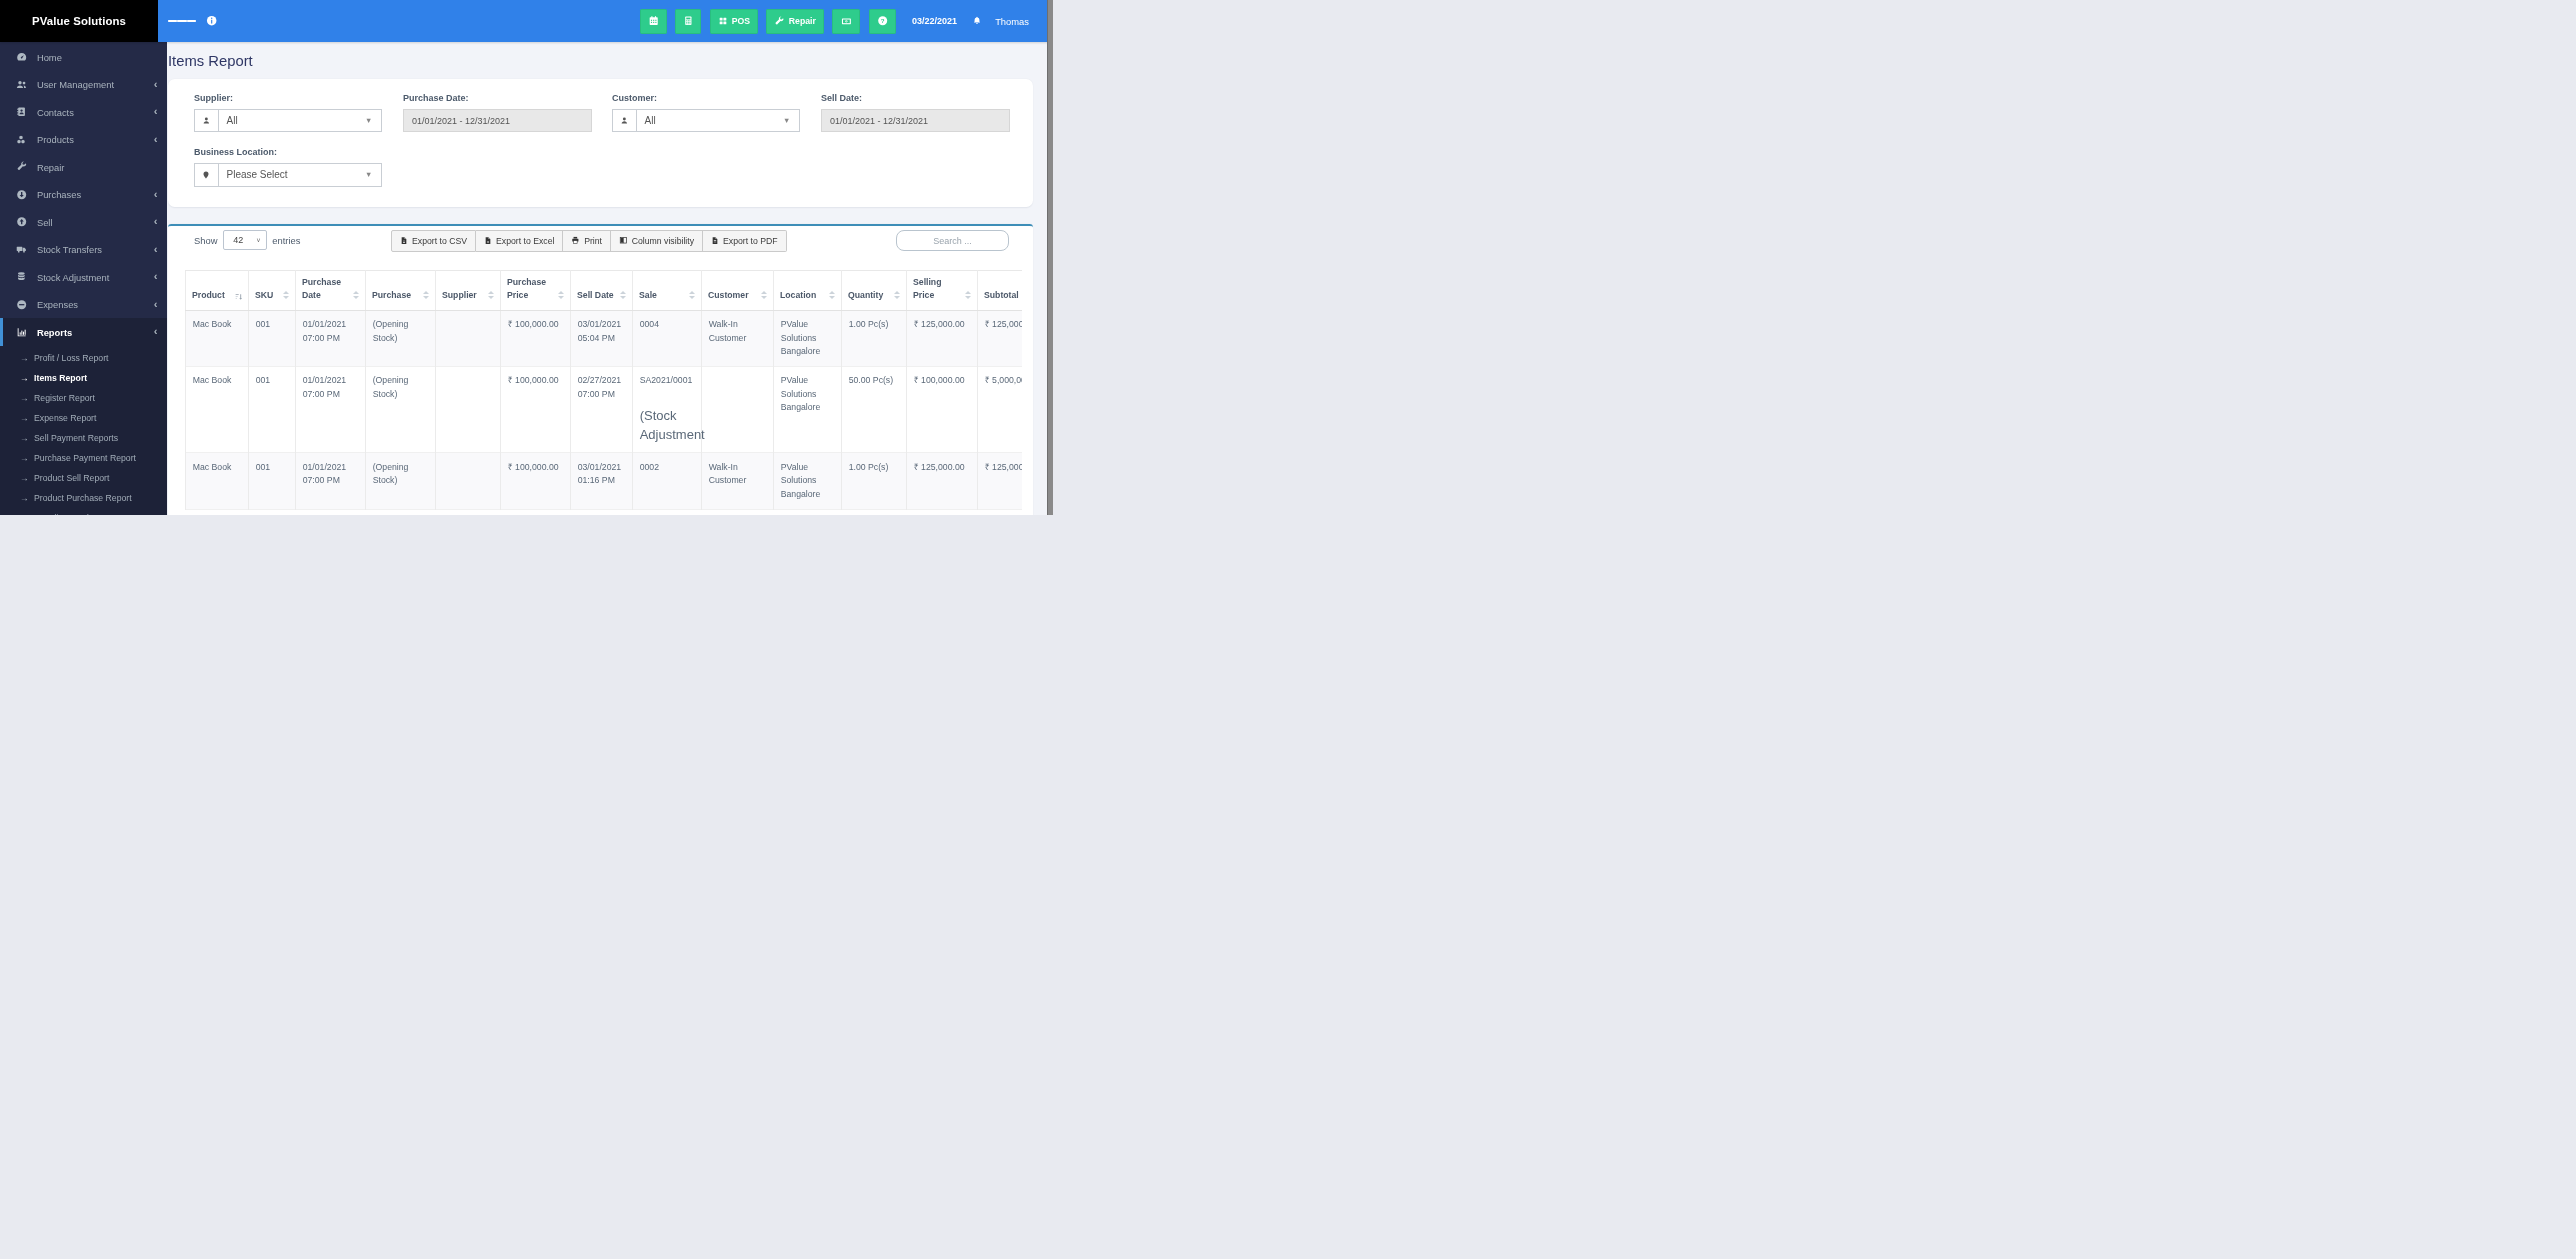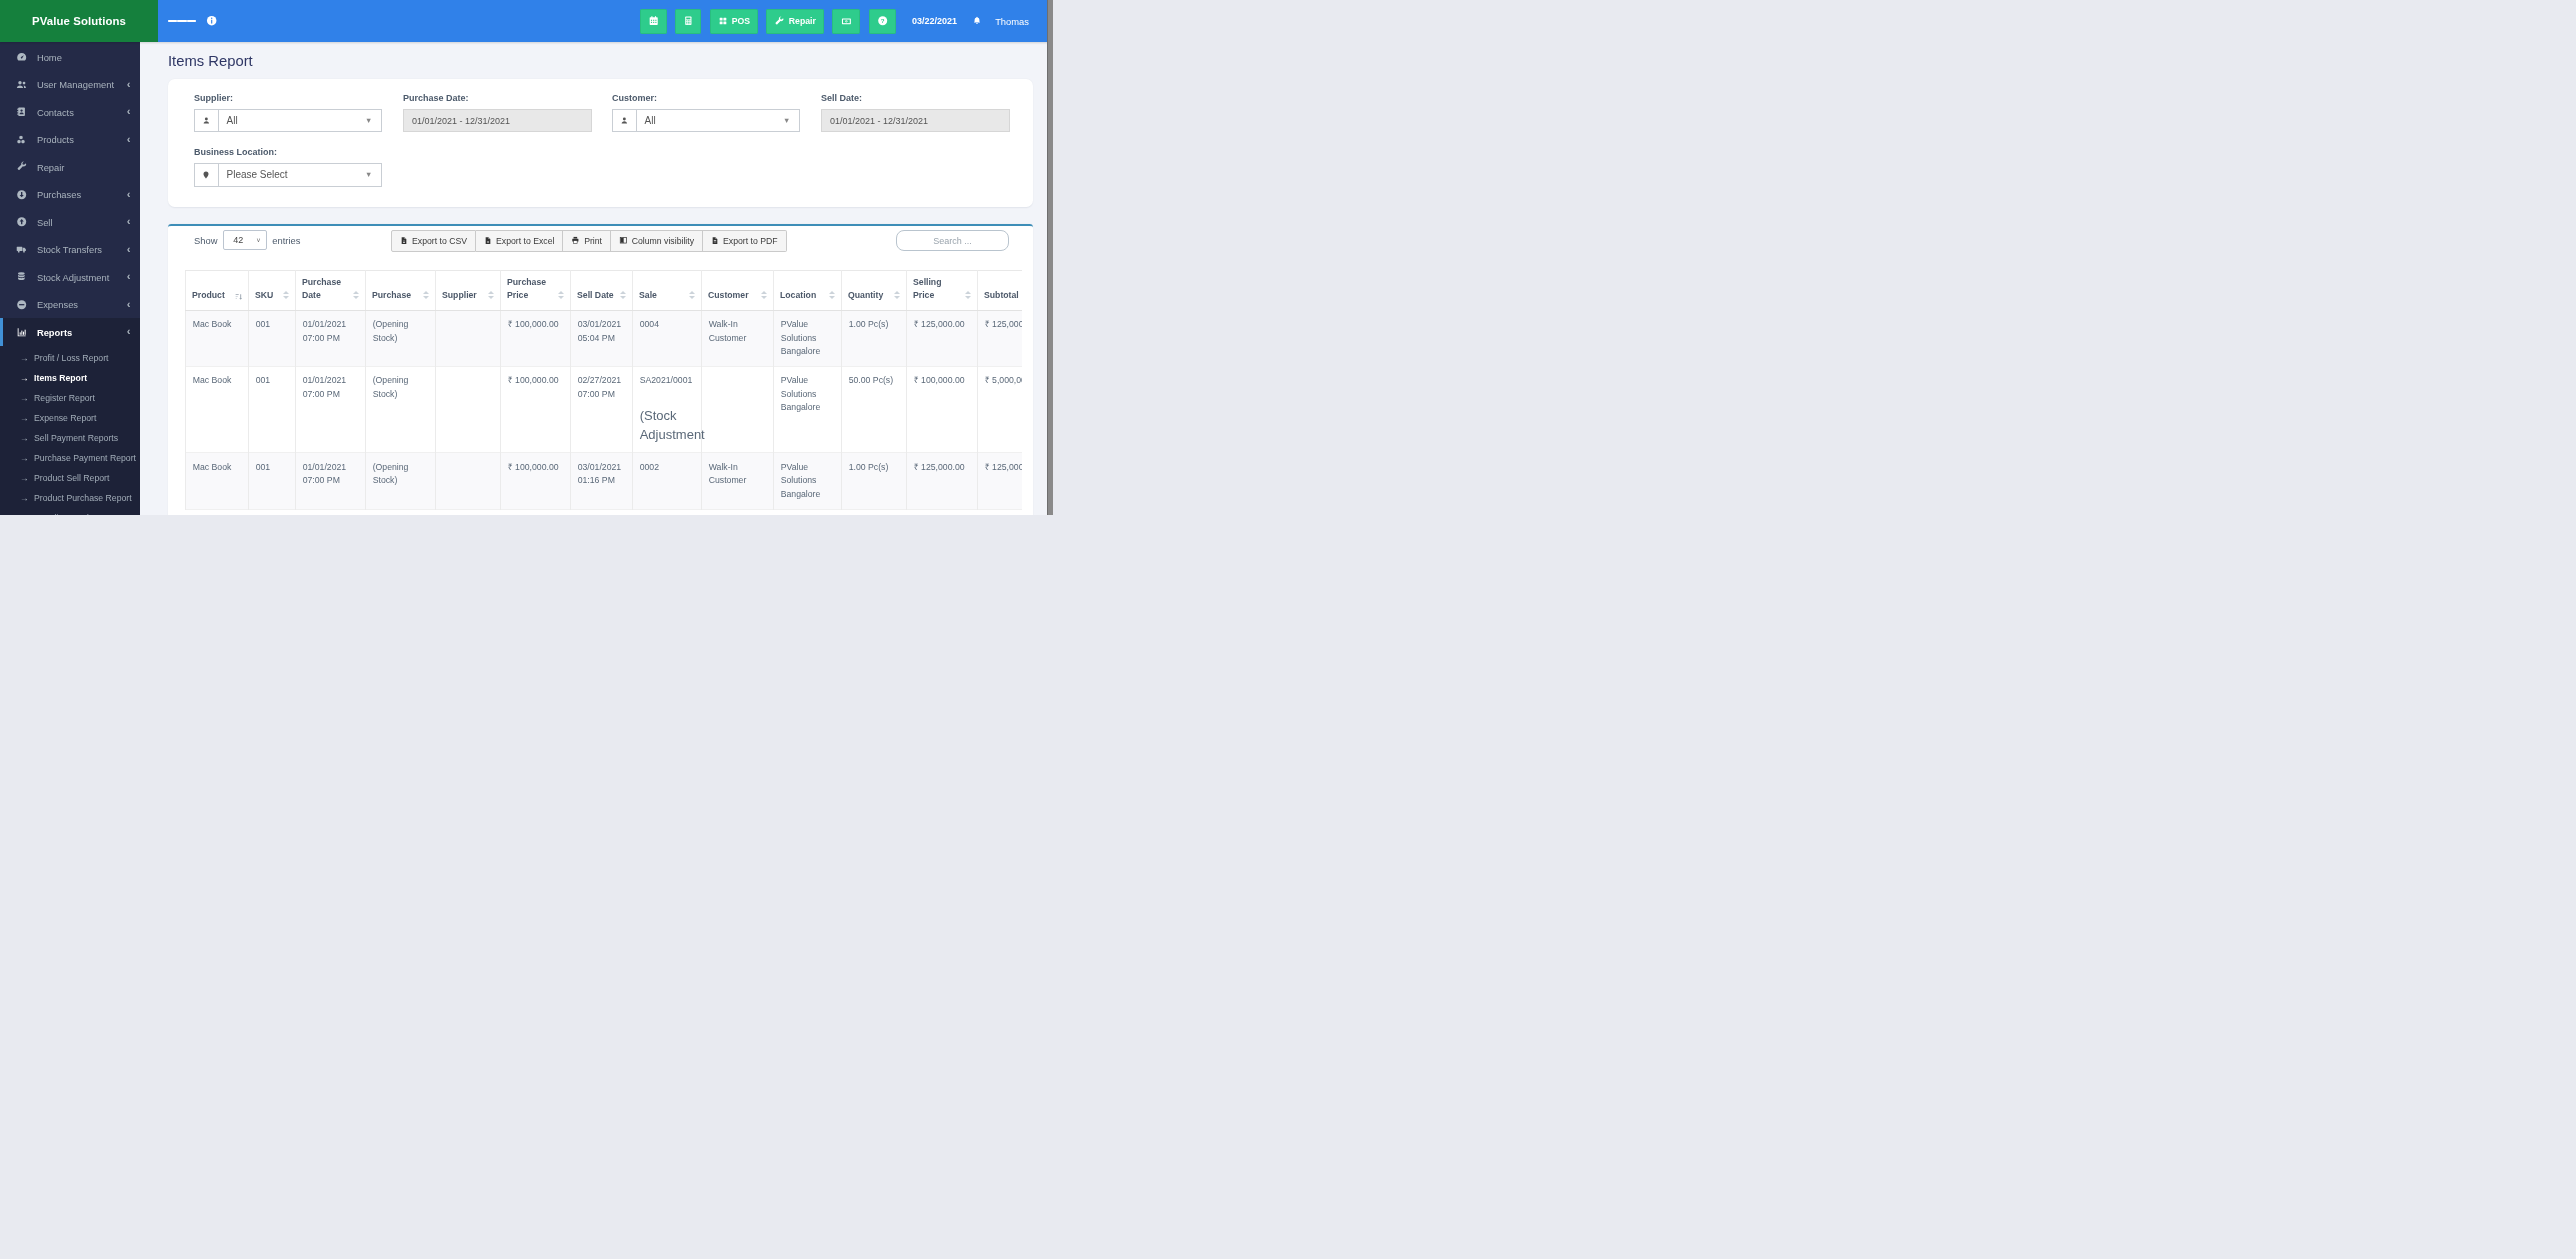--- a/index.html
+++ b/index.html
@@ -2,31 +2,31 @@
 <html style="font-size:10.7px"><head>
 <meta charset="utf-8">
 <style>
   * { margin:0; padding:0; box-sizing:border-box; }
   html,body { background:#e8eaf0; }
   body { font-family:"Liberation Sans", sans-serif; }
   .viewport { position:relative; width:1053px; height:515px; overflow:hidden; background:#f2f4f9; }
 
   
   .topbar { position:absolute; top:0; left:0; width:1053px; height:42px; background:#3081e9; display:flex; align-items:center; z-index:5; box-shadow:0 0.7px 2px rgba(0,0,0,.15); }
-  .brand { width:158px; height:42px; background:#15803d; color:#fff; font-size:11.4px; font-weight:600; display:flex; align-items:center; justify-content:center; letter-spacing:0.1px; flex:0 0 auto; }
+  .brand { width:158px; height:42px; background:#000000; color:#fff; font-size:11.4px; font-weight:600; display:flex; align-items:center; justify-content:center; letter-spacing:0.1px; flex:0 0 auto; }
   .tb-icon { color:#fff; margin-left:10px; display:flex; align-items:center; cursor:pointer; }
   .hamburger span { display:block; width:9.4px; height:1.3px; background:#fff; margin:1.3px 0; border-radius:0.7px; }
   .tb-right { margin-left:auto; display:flex; align-items:center; padding-right:24px; }
   .green-btn { background:#2ecc8c; border:0.7px solid #29bd80; color:#fff; height:25px; min-width:26px; padding:0 6.7px; margin-left:8.7px; display:flex; align-items:center; justify-content:center; gap:4px; font-size:8.7px; font-weight:bold; border-radius:1.3px; cursor:pointer; }
   .tb-date { color:#fff; font-size:9px; font-weight:bold; margin-left:16px; }
   .tb-bell { margin-left:14.8px; cursor:pointer; display:flex; }
   .tb-user { color:#fff; font-size:9.4px; margin-left:13.4px; cursor:pointer; }
 
   
-  .sidebar { position:absolute; top:42px; left:0; width:140px; height:473px; background:#242a47; color:#a9b3bd; overflow:hidden; z-index:4; }
+  .sidebar { position:absolute; top:42px; left:0; width:167px; height:473px; background:#242a47; color:#a9b3bd; overflow:hidden; z-index:4; }
   .menu { padding-top:1.3px; }
   .m-item { height:27.5px; display:flex; align-items:center; padding:0 9.4px 0 14.8px; font-size:9.4px; cursor:pointer; }
   .m-item .mi-icon { width:13.4px; display:flex; justify-content:center; margin-right:8.7px; flex:0 0 auto; color:#aeb8c2; }
   .m-item .mi-label { flex:1 1 auto; }
   .chev { font-size:11.4px; font-weight:bold; color:#a9b3bd; line-height:1; }
   .reports-block { background:#1d2238; position:relative; }
   .reports-block .active-bar { position:absolute; left:0; top:0; width:2.7px; height:27.5px; background:#4191d6; }
   .reports-block .m-item { color:#fff; font-weight:bold; }
   .reports-block .m-item .mi-icon { color:#fff; }
   .submenu { background:#1d2238; padding:2.7px 0 6.7px; }

